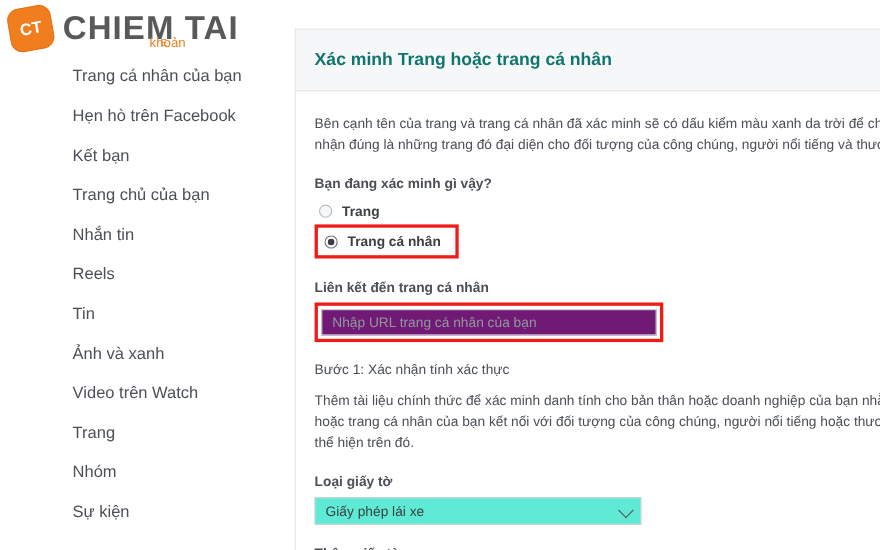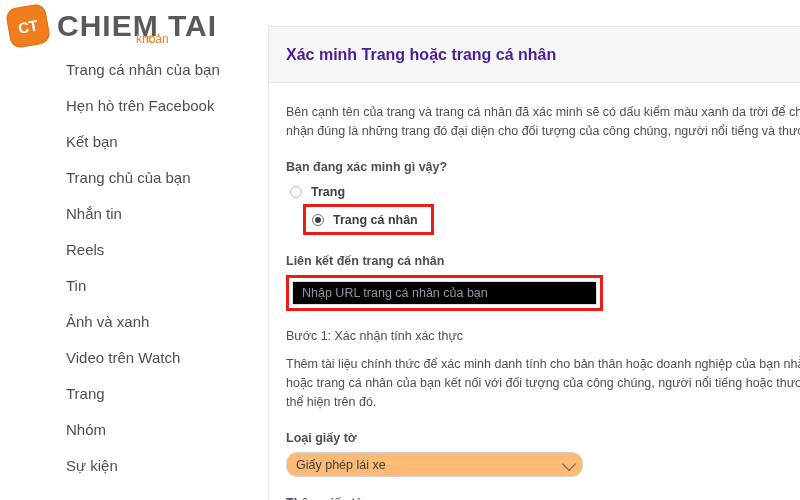--- a/index.html
+++ b/index.html
@@ -80,21 +80,21 @@
   }
   #panel-header{
     height:56px;
     background:#f6f7f8;
     border-bottom:1px solid #e3e5e8;
     display:flex;align-items:center;
     padding-left:17px;
     box-sizing:border-box;
   }
   #panel-title{
-    font-size:16px;font-weight:bold;color:#4c1d95;white-space:nowrap;
+    font-size:16px;font-weight:bold;color:#0f766e;white-space:nowrap;
   }
   #panel-body{
     padding:20px 0 0 17px;
     box-sizing:border-box;
   }
   .para{
     font-size:12.5px;color:#4b4f56;line-height:19px;
     white-space:nowrap;
   }
   .field-label{
@@ -123,53 +123,53 @@
     content:"";position:absolute;left:2px;top:2px;
     width:6px;height:6px;border-radius:50%;background:#3b3f45;
   }
   .radio-label{font-size:12.5px;font-weight:bold;color:#3c4043;}
 
   .hl-radio{
     position:relative;
     border:3px solid #ee1b16;
     width:131px;box-sizing:border-box;
     padding:2px 0 2px 4px;
-    margin-left:17px;
+    margin-left:0px;
     margin-top:1px;
   }
   .hl-radio .radio-row{margin-bottom:0;padding-left:2px;}
 
   
   .hl-input{
     border:3px solid #ee1b16;
     width:317px;box-sizing:border-box;
     padding:3px;
   }
   #url-input{
     width:100%;box-sizing:border-box;
     height:24px;
     border:1px solid #dcdee1;
-    background:#000000;
+    background:#701a75;
     font-size:12.5px;
     color:#90949c;
     padding:0 9px;
     font-family:"Liberation Sans", sans-serif;
     outline:none;
   }
   #url-input::placeholder{color:#9197a0;}
 
   
   .select-wrap{
     position:relative;width:297px;height:25px;
   }
   #doc-select{
     width:100%;height:100%;
     -webkit-appearance:none;appearance:none;
-    border:1px solid #cfd2d6;border-radius:11px;
-    background:#fdba74;
+    border:1px solid #cfd2d6;border-radius:0;
+    background:#5eead4;
     font-size:12.5px;color:#3c4043;
     padding:0 24px 0 9px;
     font-family:"Liberation Sans", sans-serif;
     box-sizing:border-box;
     outline:none;
   }
   .select-chevron{
     position:absolute;right:9px;top:7px;
     width:9px;height:9px;
     border-right:1.6px solid #5b5f66;

